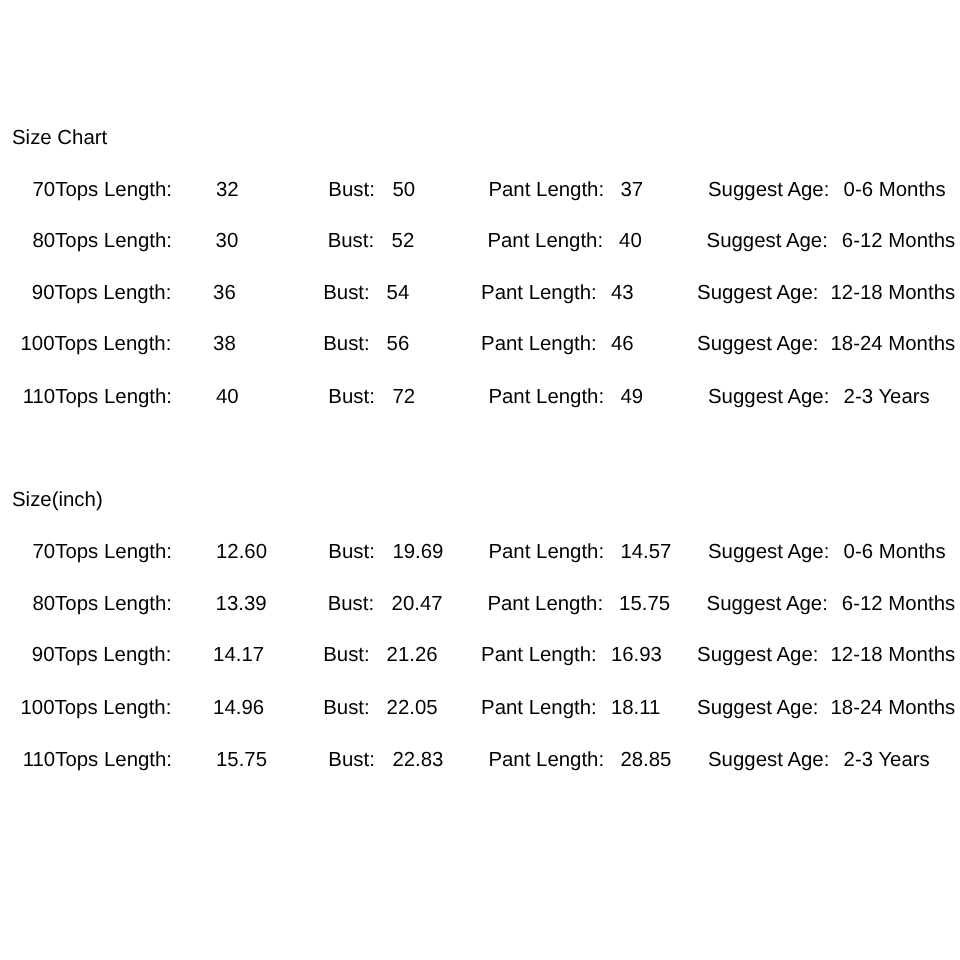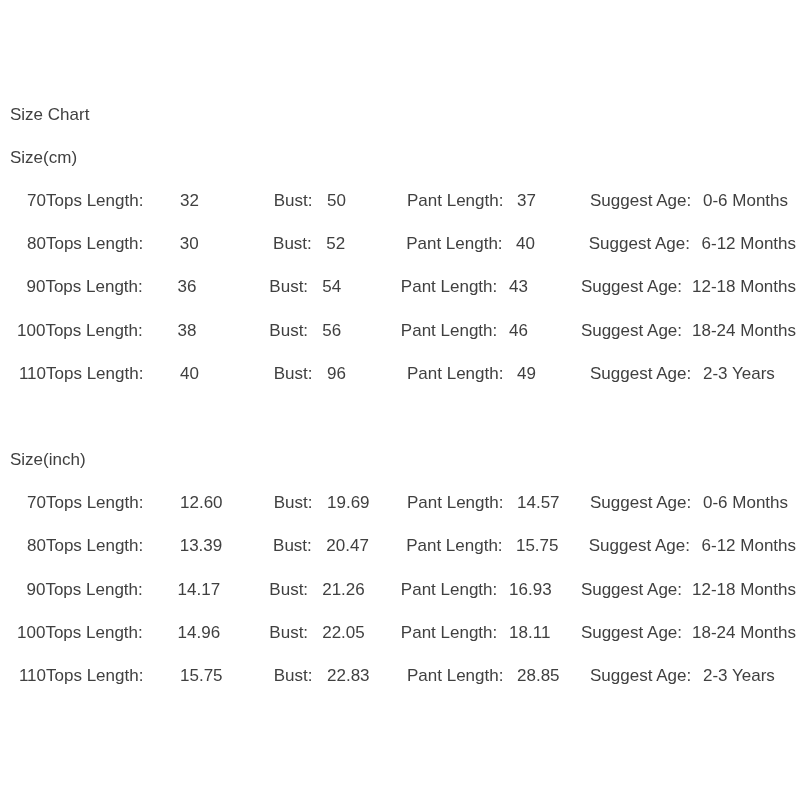--- a/index.html
+++ b/index.html
@@ -8,21 +8,21 @@
     background: #ffffff;
   }
   .page {
     position: relative;
     width: 800px;
     height: 800px;
     background: #ffffff;
     overflow: hidden;
     font-family: "Liberation Sans", sans-serif;
     font-size: 17px;
-    color: #404040;
+    color: #000000;
   }
   .content {
     position: absolute;
     left: 10px;
     top: 93px;
     width: 786px;
   }
   .line {
     height: 43.2px;
     display: flex;
@@ -46,23 +46,20 @@
 </style>
 </head>
 <body>
 
 <div class="page">
   <div class="content">
     <div class="line">
       <span>Size Chart</span>
     </div>
     <div id="sections-root">
-        <div class="line">
-          <span>Size(cm)</span>
-        </div>
         <div class="line">
           <span class="cell c-size">70</span>
           <span class="cell c-tlabel">Tops Length:</span>
           <span class="cell c-tval">32</span>
           <span class="cell c-blabel">Bust:</span>
           <span class="cell c-bval">50</span>
           <span class="cell c-plabel">Pant Length:</span>
           <span class="cell c-pval">37</span>
           <span class="cell c-alabel">Suggest Age:</span>
           <span class="cell c-aval">0-6 Months</span>
@@ -98,21 +95,21 @@
           <span class="cell c-plabel">Pant Length:</span>
           <span class="cell c-pval">46</span>
           <span class="cell c-alabel">Suggest Age:</span>
           <span class="cell c-aval">18-24 Months</span>
         </div>
         <div class="line">
           <span class="cell c-size">110</span>
           <span class="cell c-tlabel">Tops Length:</span>
           <span class="cell c-tval">40</span>
           <span class="cell c-blabel">Bust:</span>
-          <span class="cell c-bval">96</span>
+          <span class="cell c-bval">72</span>
           <span class="cell c-plabel">Pant Length:</span>
           <span class="cell c-pval">49</span>
           <span class="cell c-alabel">Suggest Age:</span>
           <span class="cell c-aval">2-3 Years</span>
         </div>
         <div class="line"></div>
         <div class="line">
           <span>Size(inch)</span>
         </div>
         <div class="line">

